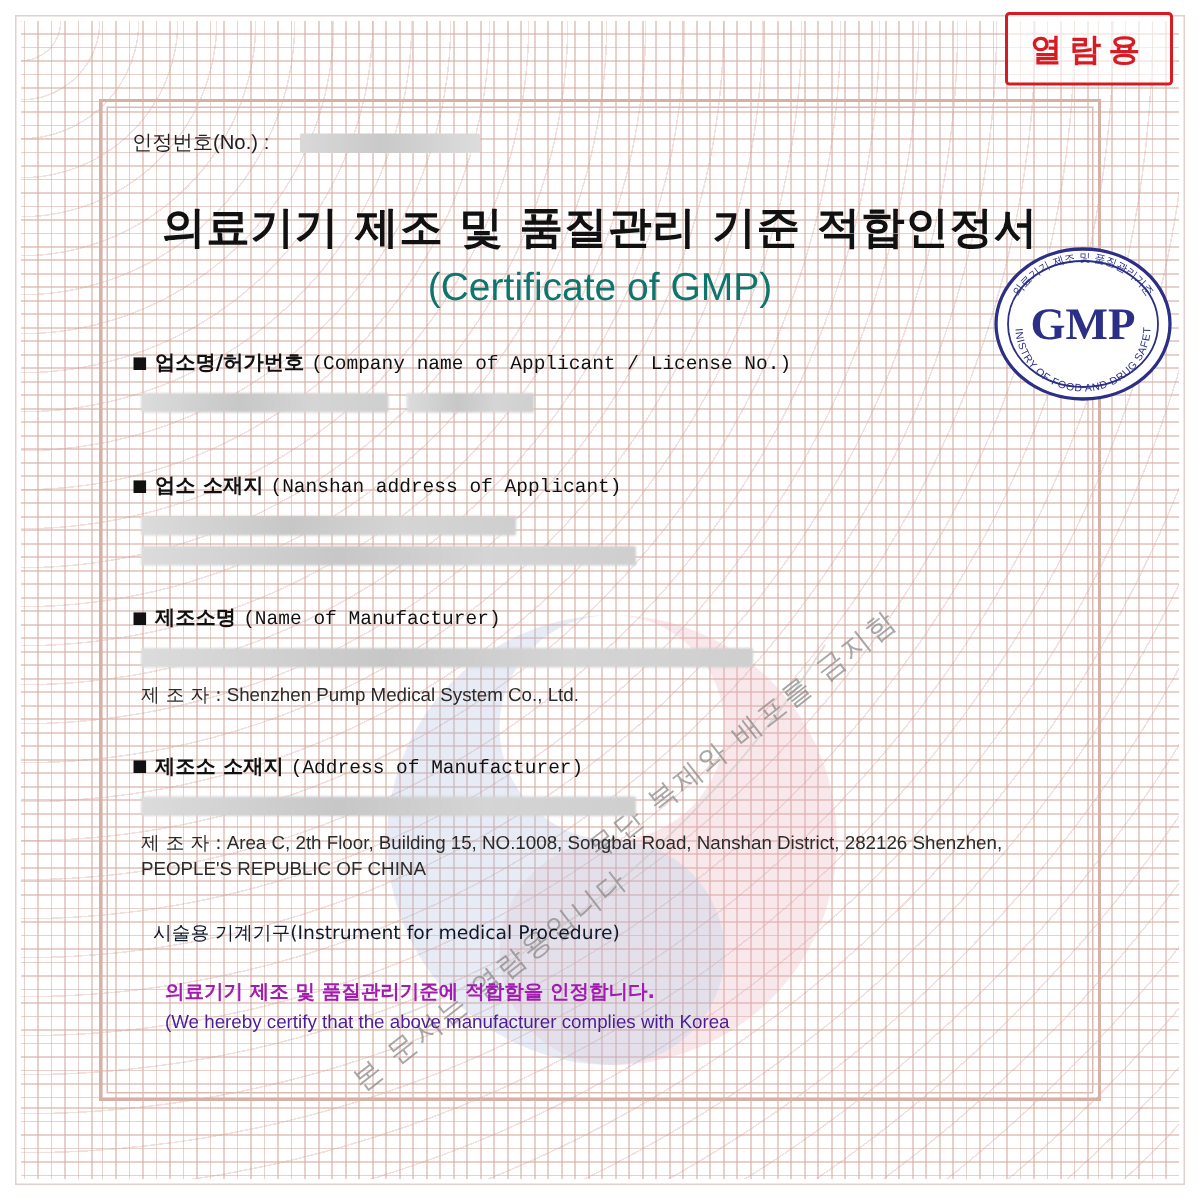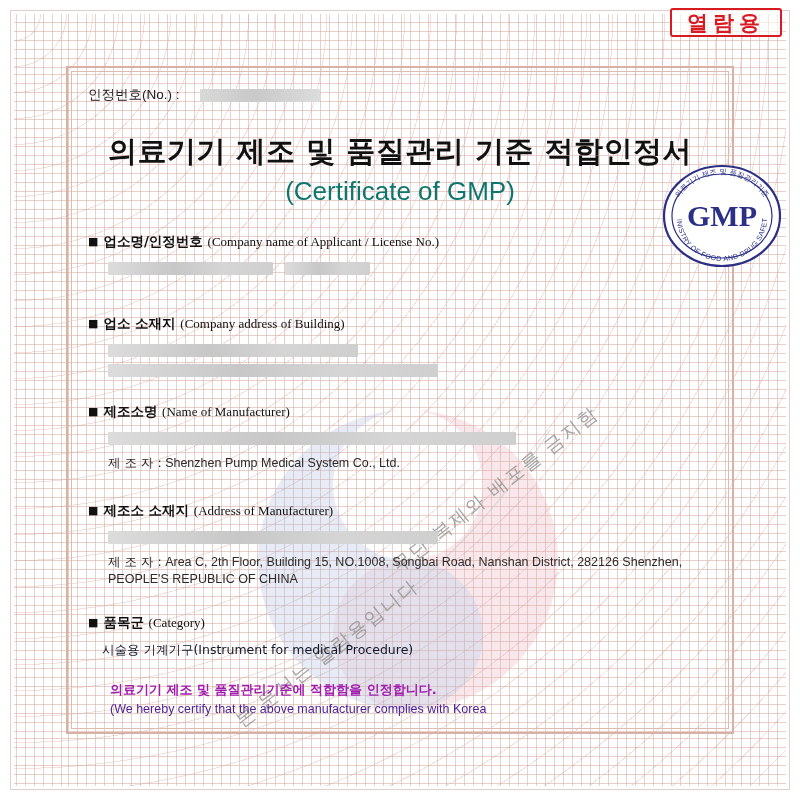--- a/index.html
+++ b/index.html
@@ -86,21 +86,21 @@
     font-family: "DejaVu Sans", sans-serif;
     opacity: 0.75;
   }
   .wm1 { left: 395px; top: 555px; transform: rotate(-38deg); transform-origin: left center; }
   .wm2 { left: 238px; top: 710px; transform: rotate(-38deg); transform-origin: left center; }
 
   
   .red-stamp {
     position: absolute;
     right: 18px; top: 8px;
-    width: 112px; height: 29px;
+    width: 112px; height: 49px;
     box-sizing: border-box;
     border: 2px solid #d81b22;
     border-radius: 3px;
     color: #d81b22;
     font-family: "DejaVu Sans", sans-serif;
     font-size: 21px;
     font-weight: bold;
     letter-spacing: 5px;
     display: flex;
     align-items: center;
@@ -159,28 +159,28 @@
     font-weight: bold;
     color: #111;
     font-family: "DejaVu Sans", sans-serif;
   }
   .sec-head .sq {
     font-size: 11px;
     margin-right: 5px;
     vertical-align: 1px;
   }
   .sec-head .en {
-    font-family: Liberation Serif, serif;
+    font-family: Liberation Mono, monospace;
     font-weight: normal;
     font-size: 13px;
     text-align: center;
   }
   .sec-body {
     margin-top: 9px;
-    padding-left: 20px;
+    padding-left: 6px;
   }
   .bar-row { margin-top: 3px; }
   .bar {
     display: inline-block;
     background: linear-gradient(90deg,#dcdcdc,#c7c7c7 40%,#d5d5d5 70%,#cfcfcf);
     filter: blur(0.6px);
     border-radius: 1px;
     vertical-align: middle;
   }
   .sub-line {
@@ -275,35 +275,35 @@
       <span class="redact r1"></span>
     </div>
 
     <div class="title-block">
       <div class="title-ko">의료기기 제조 및 품질관리 기준 적합인정서</div>
       <div class="title-en">(Certificate of GMP)</div>
     </div>
 
     <div class="section">
       <div class="sec-head">
-        <span class="sq">■</span><span>업소명/인정번호</span>
+        <span class="sq">■</span><span>업소명/허가번호</span>
         <span class="en">(Company name of Applicant / License No.)</span>
       </div>
       <div class="sec-body">
         <div class="bar-row">
           <span class="bar" style="width:165px;height:13px;"></span>
           <span class="bar" style="width:85px;height:13px;margin-left:8px;"></span>
         </div>
       </div>
     </div>
 
     <div class="section" style="margin-top:40px;">
       <div class="sec-head">
         <span class="sq">■</span><span>업소 소재지</span>
-        <span class="en">(Company address of Building)</span>
+        <span class="en">(Nanshan address of Applicant)</span>
       </div>
       <div class="sec-body">
         <div class="bar-row">
           <span class="bar" style="width:250px;height:13px;"></span>
         </div>
         <div class="bar-row" style="margin-top:5px;">
           <span class="bar" style="width:330px;height:13px;"></span>
         </div>
       </div>
     </div>
@@ -334,24 +334,20 @@
           <span class="bar" style="width:330px;height:13px;"></span>
         </div>
         <div class="sub-line">
           <span class="lbl">제 조 자 :</span>
           <span>Area C, 2th Floor, Building 15, NO.1008, Songbai Road, Nanshan District, 282126 Shenzhen, PEOPLE'S REPUBLIC OF CHINA</span>
         </div>
       </div>
     </div>
 
     <div class="section" style="margin-top:26px;">
-      <div class="sec-head">
-        <span class="sq">■</span><span>품목군</span>
-        <span class="en">(Category)</span>
-      </div>
       <div class="cat-value">시술용 기계기구(Instrument for medical Procedure)</div>
     </div>
 
     <div class="closing">
       <div class="ko">의료기기 제조 및 품질관리기준에 적합함을 인정합니다.</div>
       <div class="en">(We hereby certify that the above manufacturer complies with Korea</div>
     </div>
 
   </div>
 </div>

